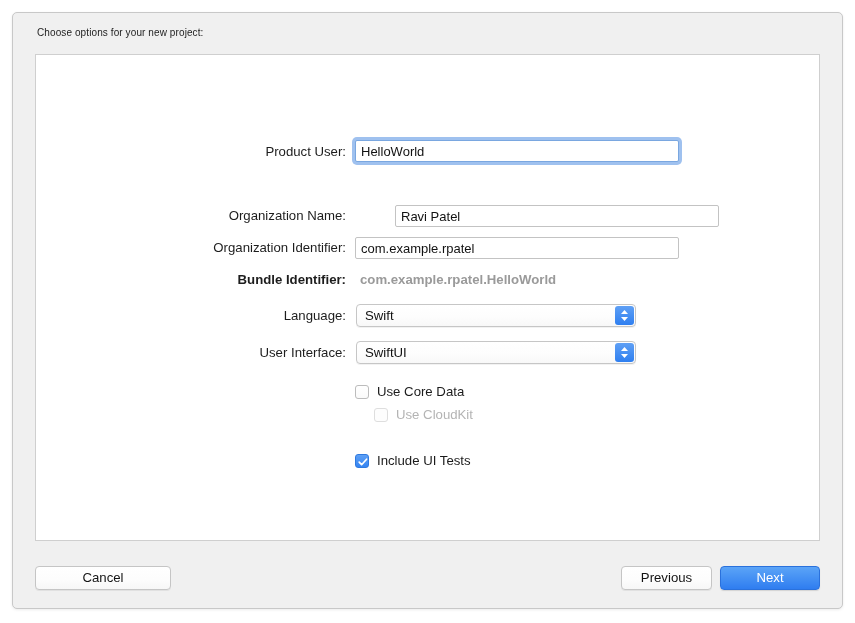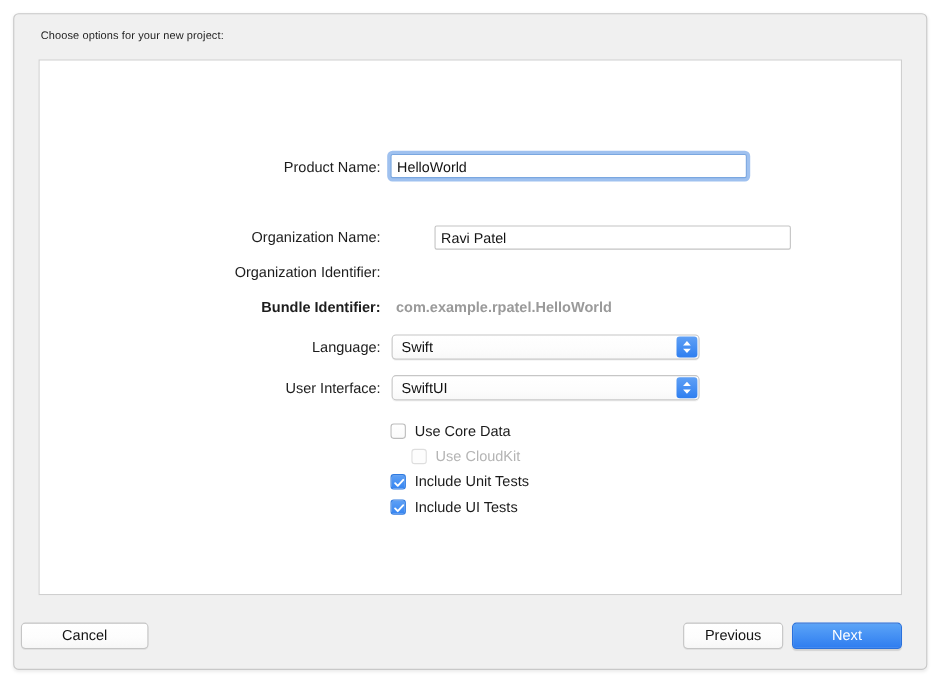--- a/index.html
+++ b/index.html
@@ -221,36 +221,39 @@
 </head>
 <body>
 
 <div id="dialog">
 
   <div id="prompt-title">Choose options for your new project:</div>
 
   <div id="content-panel">
 
     <div class="form-row" style="top:84px;">
-      <div class="row-label">Product Name:</div>
+      <div class="row-label">Product User:</div>
       <div class="row-control" style="top:1px;">
         <input class="text-field focused" type="text" value="HelloWorld" style="">
       </div>
     </div>
 
 
     <div class="form-row" style="top:148px;">
       <div class="row-label">Organization Name:</div>
       <div class="row-control" style="top:2px;padding-left:40px;">
         <input class="text-field" type="text" value="Ravi Patel" style="">
       </div>
     </div>
 
     <div class="form-row" style="top:180px;">
       <div class="row-label">Organization Identifier:</div>
+      <div class="row-control" style="top:2px;">
+        <input class="text-field" type="text" value="com.example.rpatel" style="">
+      </div>
     </div>
 
     <div class="form-row" style="top:212px;font-weight:bold;">
       <div class="row-label">Bundle Identifier:</div>
       <div class="row-control" style="top:2px;">
         <div class="static-value">com.example.rpatel.HelloWorld</div>
       </div>
     </div>
 
     <div class="form-row" style="top:248px;">
@@ -286,39 +289,31 @@
     <div class="check-row" style="left:319px; top:327px;">
       <span class="checkbox"></span>
       <span class="check-label">Use Core Data</span>
     </div>
 
     <div class="check-row" style="left:338px; top:350px;">
       <span class="checkbox disabled"></span>
       <span class="check-label disabled">Use CloudKit</span>
     </div>
 
-    <div class="check-row" style="left:319px; top:373px;">
-      <span class="checkbox checked">
-        <svg width="12" height="12" viewBox="0 0 12 12">
-          <path d="M2.2 6.2 L4.6 8.7 L9.6 3.2" stroke="#ffffff" stroke-width="1.7" fill="none" stroke-linecap="round" stroke-linejoin="round"></path>
-        </svg>
-      </span>
-      <span class="check-label">Include Unit Tests</span>
-    </div>
 
     <div class="check-row" style="left:319px; top:396px;">
       <span class="checkbox checked">
         <svg width="12" height="12" viewBox="0 0 12 12">
           <path d="M2.2 6.2 L4.6 8.7 L9.6 3.2" stroke="#ffffff" stroke-width="1.7" fill="none" stroke-linecap="round" stroke-linejoin="round"></path>
         </svg>
       </span>
       <span class="check-label">Include UI Tests</span>
     </div>
 
   </div>
 
-  <div class="footer-button plain" style="left:6px; top:553px; width:116px;">Cancel</div>
+  <div class="footer-button plain" style="left:22px; top:553px; width:136px;">Cancel</div>
 
   <div class="footer-button plain" style="left:608px; top:553px; width:91px;">Previous</div>
 
   <div class="footer-button default" style="left:707px; top:553px; width:100px;">Next</div>
 
 </div>
 
 </body></html>

